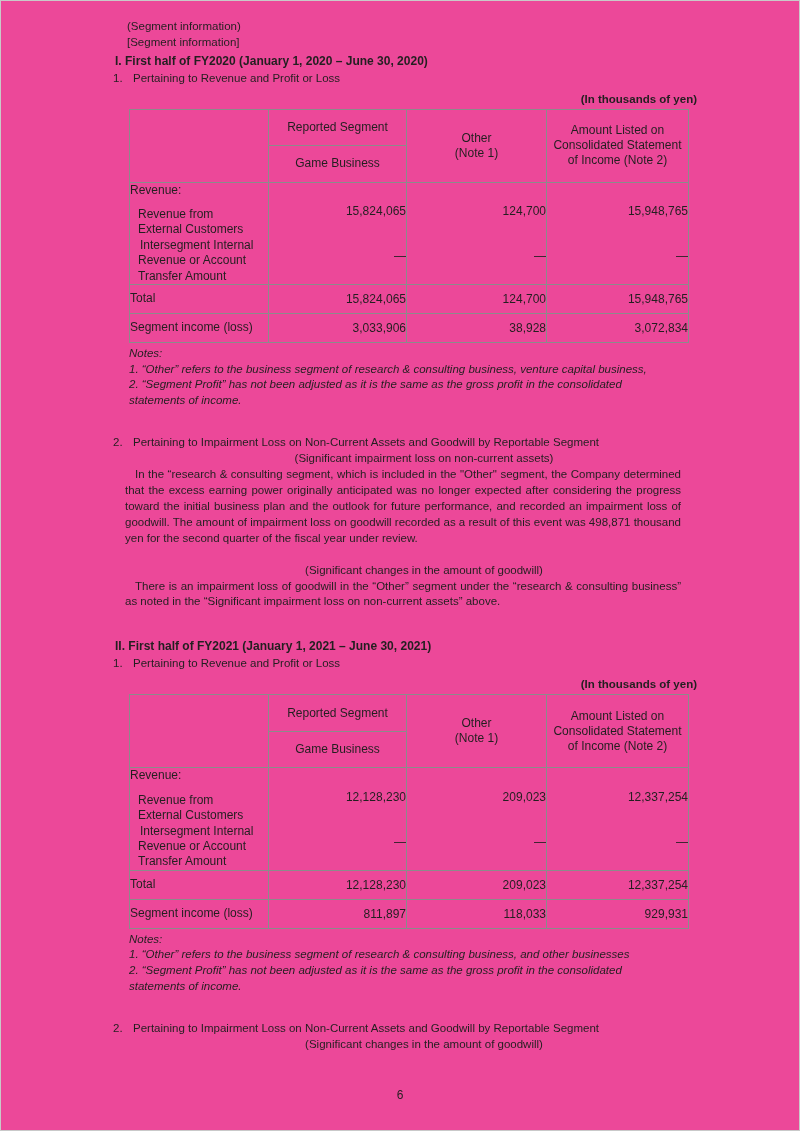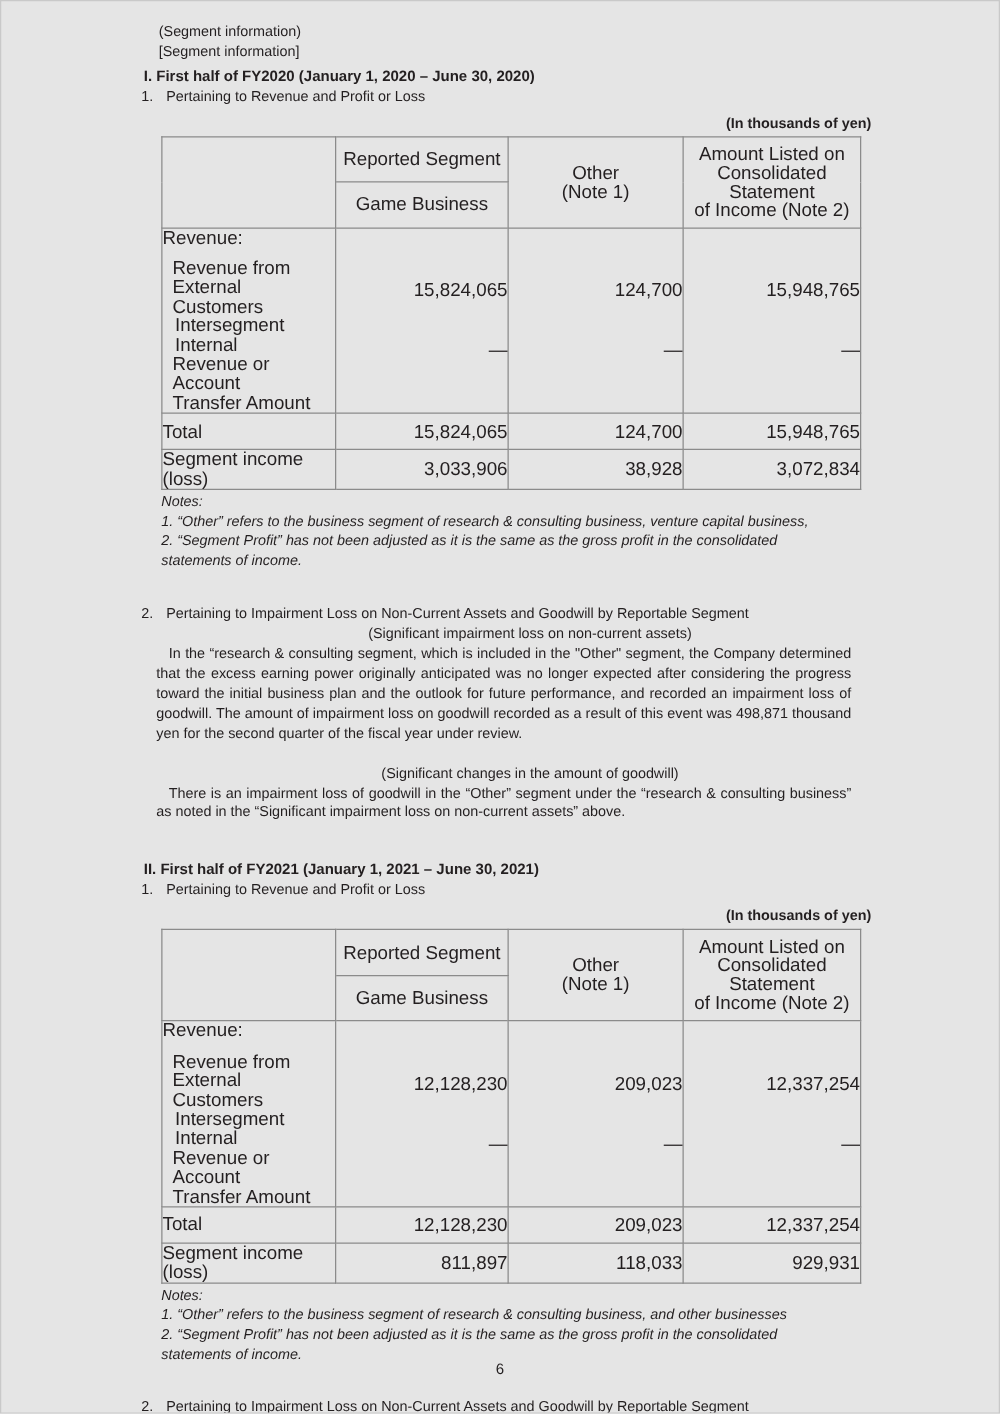--- a/index.html
+++ b/index.html
@@ -8,21 +8,21 @@
     background: #ffffff;
   }
   body {
     font-family: "Liberation Sans", sans-serif;
     color: #231f20;
   }
   .page {
     position: relative;
     width: 800px;
     height: 1131px;
-    background: #e5e5e5;
+    background: #ec4899;
     border: 1px solid #c9c9c9;
     box-sizing: border-box;
     overflow: hidden;
   }
   .content {
     position: absolute;
     left: 90px;
     top: 18px;
     width: 620px;
   }
@@ -59,21 +59,21 @@
     padding-right: 14px;
     font-weight: bold;
   }
 
   
   table.segtable {
     border-collapse: collapse;
     width: 560px;
     margin-left: 38px;
     table-layout: fixed;
-    font-size: 15px;
+    font-size: 12px;
   }
   table.segtable td {
     border: 1px solid #8b8b8b;
     padding: 0;
     vertical-align: middle;
   }
   .c-stub  { width: 139px; }
   .c-game  { width: 138px; }
   .c-other { width: 140px; }
   .c-amt   { width: 142px; }

